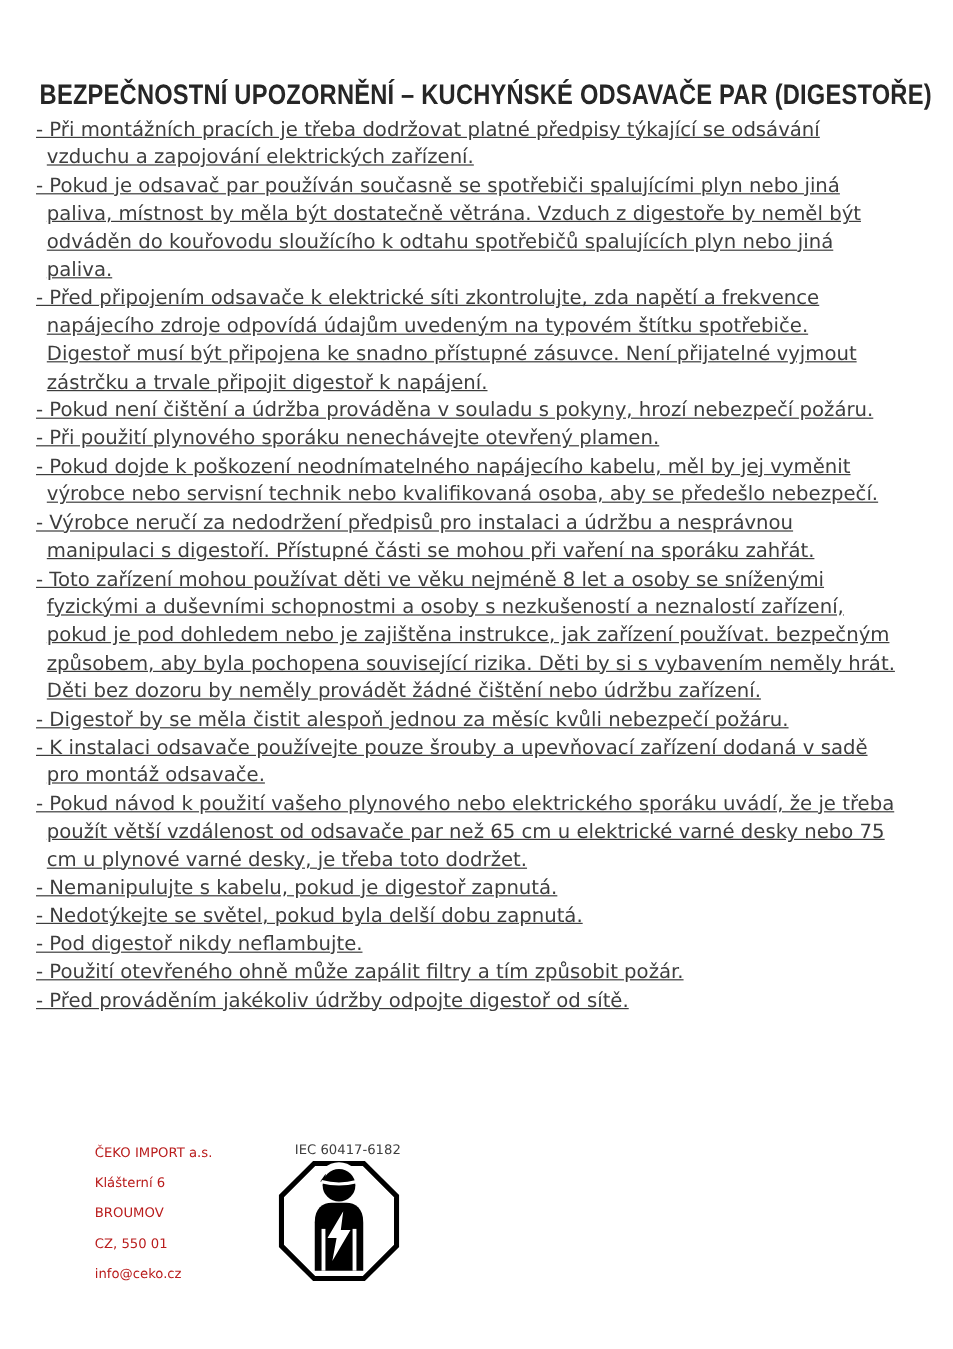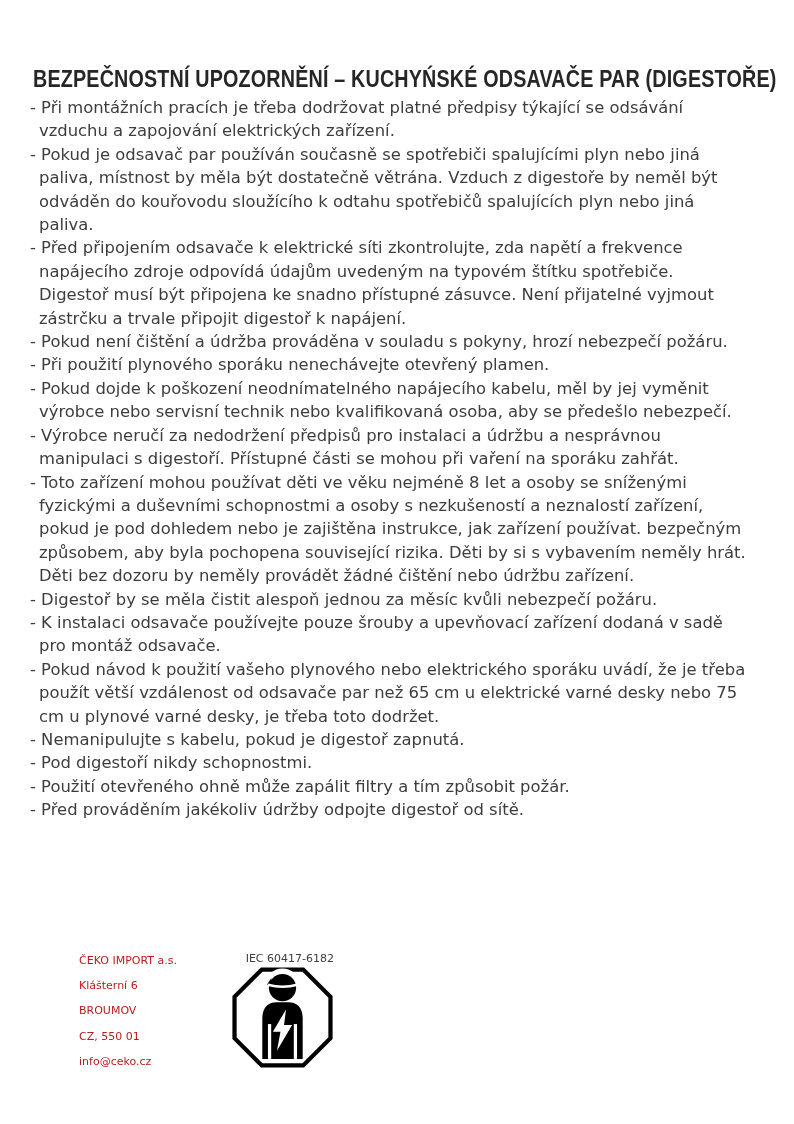--- a/index.html
+++ b/index.html
@@ -29,20 +29,21 @@
     width: 716px;
     margin: 0; padding: 0;
     list-style: none;
     font-size: 16.4px;
     line-height: 23.4px;
     color: #3d3d3d;
   }
   .safety-list li {
     padding-left: 9px;
     text-indent: -9px;
+    text-decoration: underline;
   }
   .company-address {
     position: absolute;
     left: 35px; top: 948px;
     font-size: 11px;
     line-height: 25.2px;
     color: #b91c1c;
     margin-left: 44px;
   }
   .certification {
@@ -71,21 +72,22 @@
     <li>- Před připojením odsavače k elektrické síti zkontrolujte, zda napětí a frekvence napájecího zdroje odpovídá údajům uvedeným na typovém štítku spotřebiče. Digestoř musí být připojena ke snadno přístupné zásuvce. Není přijatelné vyjmout zástrčku a trvale připojit digestoř k napájení.</li>
     <li>- Pokud není čištění a údržba prováděna v souladu s pokyny, hrozí nebezpečí požáru.</li>
     <li>- Při použití plynového sporáku nenechávejte otevřený plamen.</li>
     <li>- Pokud dojde k poškození neodnímatelného napájecího kabelu, měl by jej vyměnit výrobce nebo servisní technik nebo kvalifikovaná osoba, aby se předešlo nebezpečí.</li>
     <li>- Výrobce neručí za nedodržení předpisů pro instalaci a údržbu a nesprávnou manipulaci s digestoří. Přístupné části se mohou při vaření na sporáku zahřát.</li>
     <li>- Toto zařízení mohou používat děti ve věku nejméně 8 let a osoby se sníženými fyzickými a duševními schopnostmi a osoby s nezkušeností a neznalostí zařízení, pokud je pod dohledem nebo je zajištěna instrukce, jak zařízení používat. bezpečným způsobem, aby byla pochopena související rizika. Děti by si s vybavením neměly hrát. Děti bez dozoru by neměly provádět žádné čištění nebo údržbu zařízení.</li>
     <li>- Digestoř by se měla čistit alespoň jednou za měsíc kvůli nebezpečí požáru.</li>
     <li>- K instalaci odsavače používejte pouze šrouby a upevňovací zařízení dodaná v sadě pro montáž odsavače.</li>
     <li>- Pokud návod k použití vašeho plynového nebo elektrického sporáku uvádí, že je třeba použít větší vzdálenost od odsavače par než 65 cm u elektrické varné desky nebo 75 cm u plynové varné desky, je třeba toto dodržet.</li>
     <li>- Nemanipulujte s kabelu, pokud je digestoř zapnutá.</li>
-    <li>- Pod digestoří nikdy schopnostmi.</li>
+    <li>- Nedotýkejte se světel, pokud byla delší dobu zapnutá.</li>
+    <li>- Pod digestoř nikdy neflambujte.</li>
     <li>- Použití otevřeného ohně může zapálit filtry a tím způsobit požár.</li>
     <li>- Před prováděním jakékoliv údržby odpojte digestoř od sítě.</li>
   </ul>
 
 <div class="company-address">
   <div>ČEKO IMPORT a.s.</div>
   <div>Klášterní 6</div>
   <div>BROUMOV</div>
   <div>CZ, 550 01</div>
   <div>info@ceko.cz</div>

